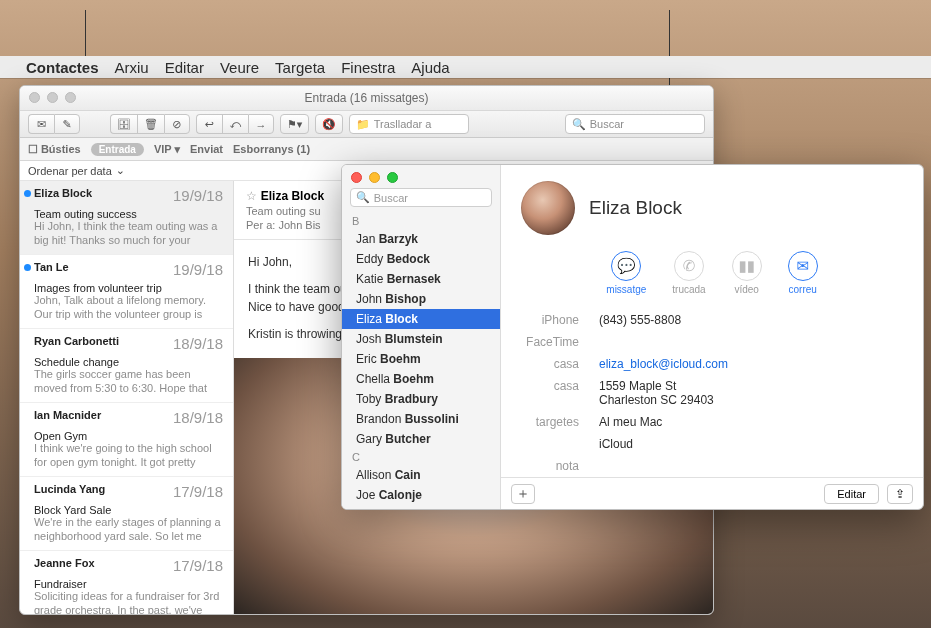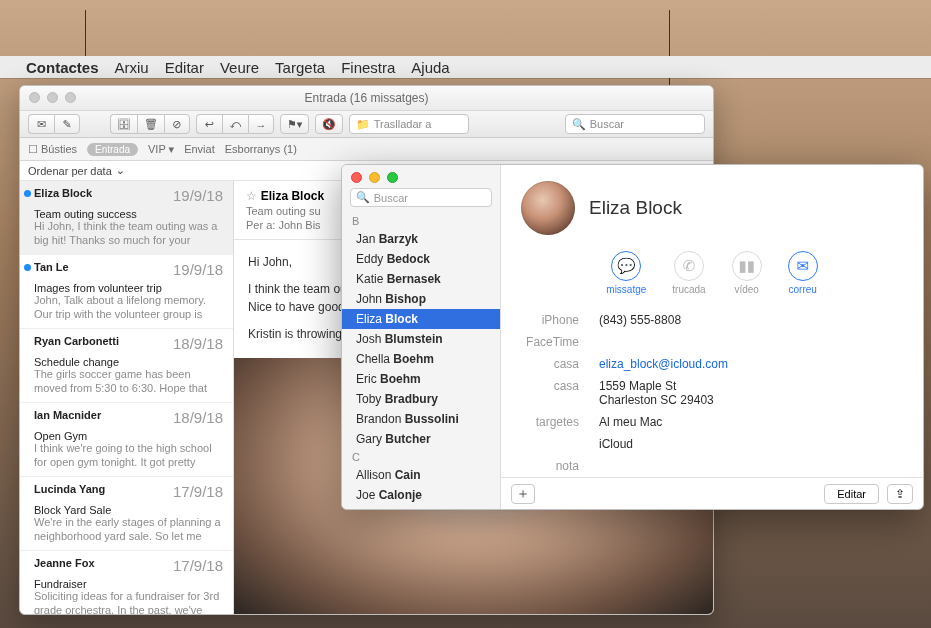--- a/index.html
+++ b/index.html
@@ -18,21 +18,21 @@
   .dot { width:11px; height:11px; border-radius:50%; background:#ccc; border:1px solid #bbb; }
   .mail-title { height:25px; text-align:center; font-size:12px; line-height:25px; color:#6b6b6b; background:linear-gradient(#fafafa,#ebebeb); border-bottom:1px solid #d8d8d8; }
   .mail-toolbar { height:27px; background:linear-gradient(#f6f6f6,#e8e8e8); border-bottom:1px solid #ccc; display:flex; align-items:center; padding:0 8px; gap:6px; }
   .tbtn { height:20px; min-width:26px; padding:0 6px; border:1px solid #c6c6c6; border-radius:4px; background:linear-gradient(#fff,#ececec); display:inline-flex; align-items:center; justify-content:center; font-size:11px; color:#555; }
   .tbtn-group { display:flex; }
   .tbtn-group .tbtn { border-radius:0; border-right-width:0; }
   .tbtn-group .tbtn:first-child { border-top-left-radius:4px; border-bottom-left-radius:4px; }
   .tbtn-group .tbtn:last-child { border-top-right-radius:4px; border-bottom-right-radius:4px; border-right-width:1px; }
   .tfield { height:20px; border:1px solid #c6c6c6; border-radius:4px; background:#fff; display:flex; align-items:center; font-size:11px; color:#8c8c8c; padding:0 6px; gap:4px; }
   .spacer { flex:1; }
-  .mail-tabs { height:23px; background:#f4f4f4; border-bottom:1px solid #d6d6d6; display:flex; align-items:center; font-size:11px; color:#6c6c6c; gap:10px; padding:0 8px; }
+  .mail-tabs { height:23px; background:#f4f4f4; border-bottom:1px solid #d6d6d6; display:flex; align-items:center; font-size:11px; color:#6c6c6c; gap:10px; padding:0 8px;font-weight:bold; }
   .mail-tabs .pill { background:#bdbdbd; color:#fff; padding:1px 8px; border-radius:9px; font-size:10px; }
   .mail-sort { height:20px; padding:0 8px; font-size:11px; color:#454545; display:flex; align-items:center; gap:4px; border-bottom:1px solid #e4e4e4; }
 
   .mail-body { display:flex; height:calc(100% - 95px); }
   .msglist { width:214px; border-right:1px solid #dcdcdc; overflow:hidden; font-size:11px; }
   .msg { padding:6px 10px 6px 14px; border-bottom:1px solid #eee; position:relative; }
   .msg.sel { background:#f0f0f0; }
   .msg .from { font-weight:600; color:#222; }
   .msg .date { position:absolute; right:10px; top:6px; color:#9a9a9a; font-size:15px; }
   .msg .subj { color:#222; margin-top:9px; }
@@ -228,22 +228,22 @@
       <span>Buscar</span>
     </div>
     <div class="cw-list" id="clist">
         <div class="cw-letter">B</div>
         <div class="cw-item">Jan <span class="last">Barzyk</span></div>
         <div class="cw-item">Eddy <span class="last">Bedock</span></div>
         <div class="cw-item">Katie <span class="last">Bernasek</span></div>
         <div class="cw-item">John <span class="last">Bishop</span></div>
         <div class="cw-item sel">Eliza <span class="last">Block</span></div>
         <div class="cw-item">Josh <span class="last">Blumstein</span></div>
+        <div class="cw-item">Eric <span class="last">Boehm</span></div>
         <div class="cw-item">Chella <span class="last">Boehm</span></div>
-        <div class="cw-item">Eric <span class="last">Boehm</span></div>
         <div class="cw-item">Toby <span class="last">Bradbury</span></div>
         <div class="cw-item">Brandon <span class="last">Bussolini</span></div>
         <div class="cw-item">Gary <span class="last">Butcher</span></div>
         <div class="cw-letter">C</div>
         <div class="cw-item">Allison <span class="last">Cain</span></div>
         <div class="cw-item">Joe <span class="last">Calonje</span></div>
       </div>
   </div>
   <div class="cw-right">
     <div class="cw-card-top">

